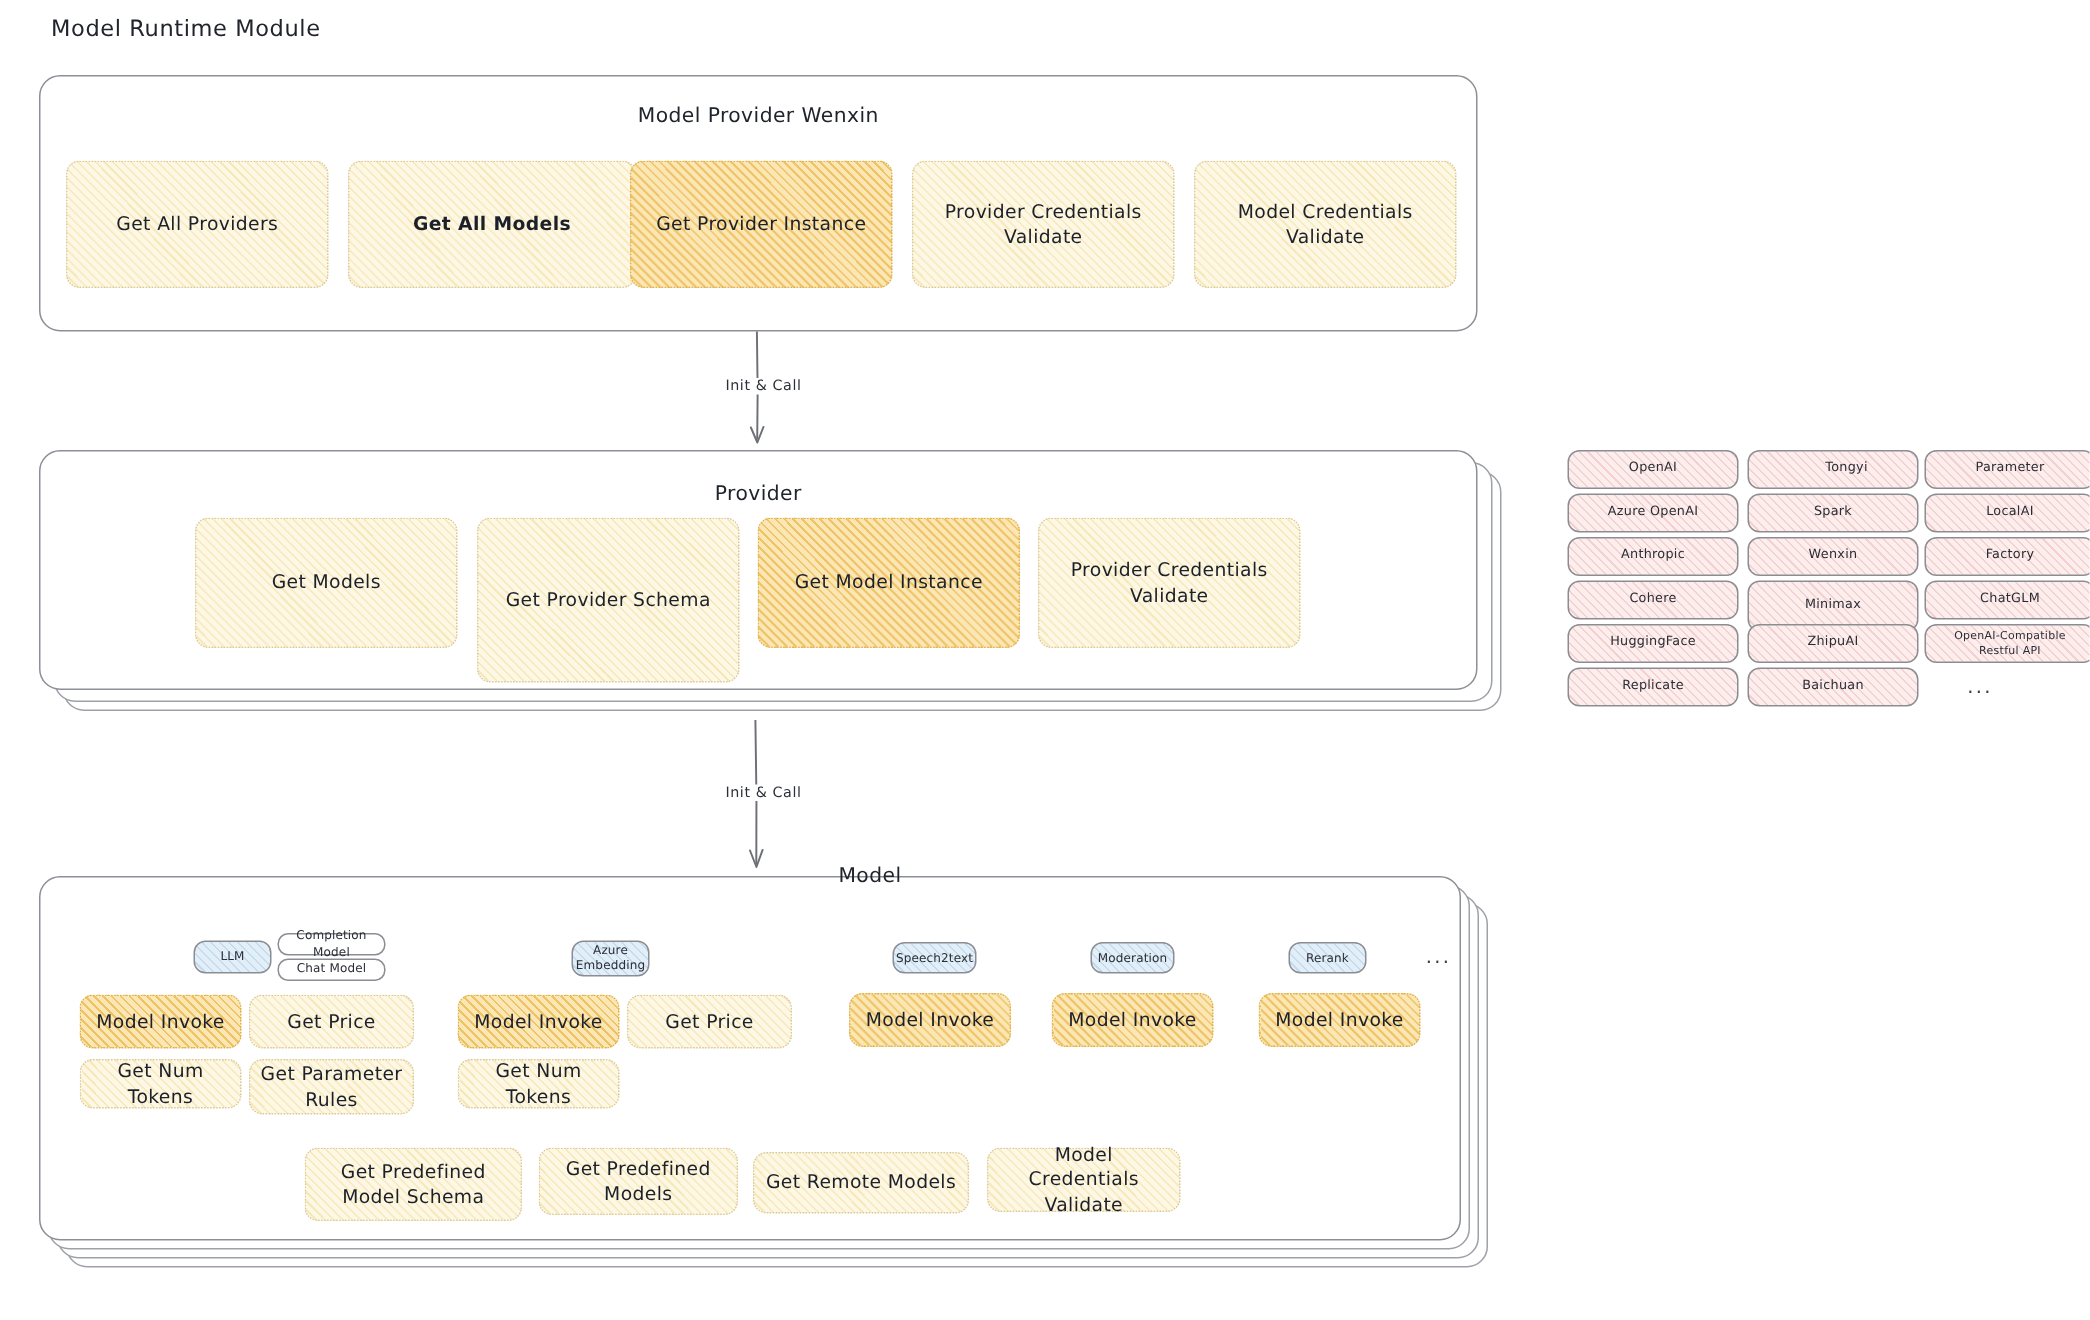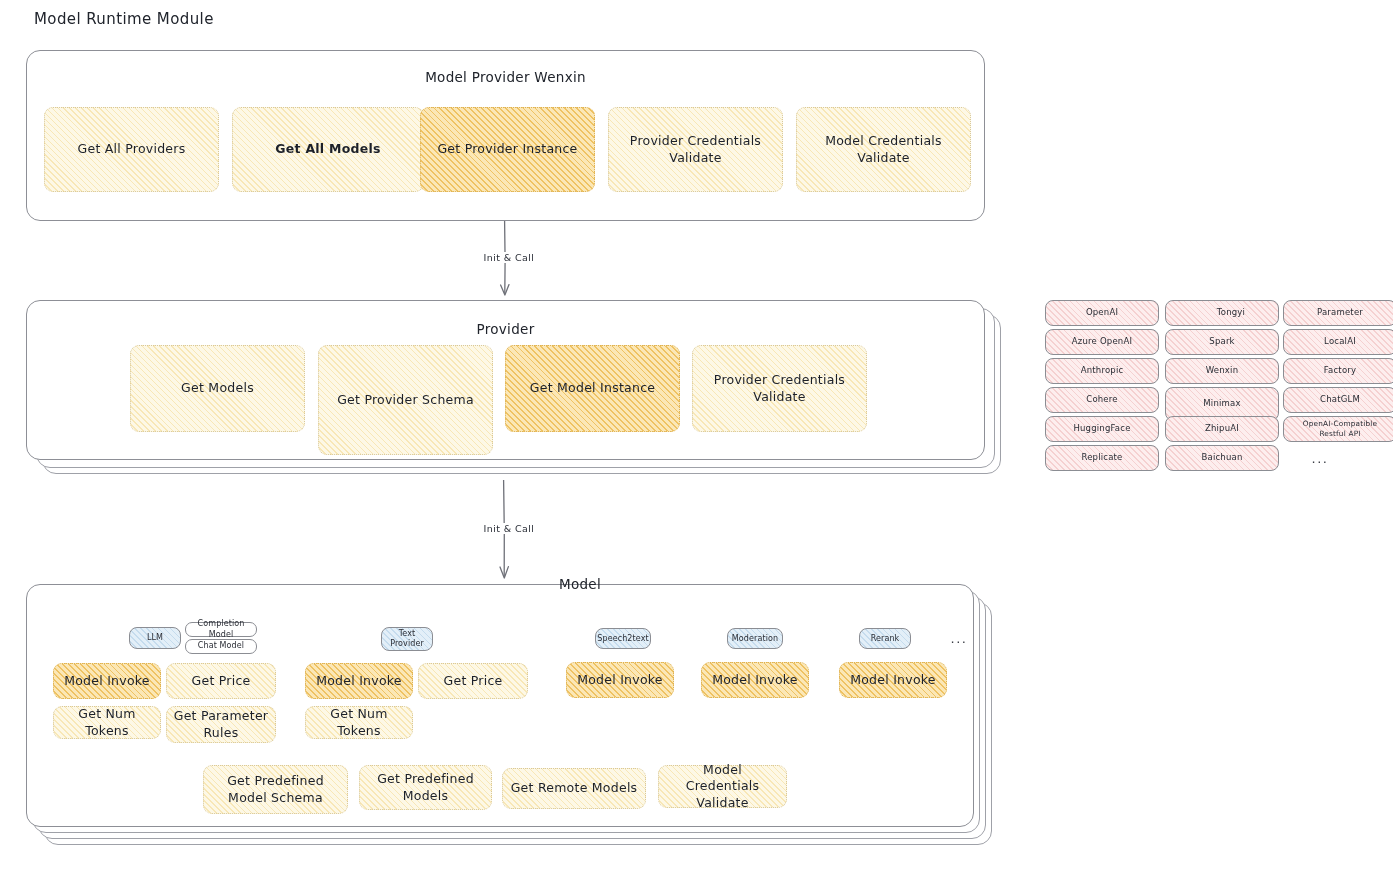--- a/index.html
+++ b/index.html
@@ -221,21 +221,21 @@
     <span>Get Price</span>
   </div>
 <div class="node n-cream" style="left:53px;top:706px;width:108px;height:33px;z-index:2;">
     <span>Get Num Tokens</span>
   </div>
 <div class="node n-cream" style="left:166px;top:706px;width:110px;height:37px;z-index:2;">
     <span>Get Parameter Rules</span>
   </div>
 
 <div class="node n-blue" style="left:381px;top:627px;width:52px;height:24px;z-index:2;">
-    <span>Text Provider</span>
+    <span>Azure Embedding</span>
   </div>
 <div class="node n-amber" style="left:305px;top:663px;width:108px;height:36px;z-index:2;">
     <span>Model Invoke</span>
   </div>
 <div class="node n-cream" style="left:418px;top:663px;width:110px;height:36px;z-index:2;">
     <span>Get Price</span>
   </div>
 <div class="node n-cream" style="left:305px;top:706px;width:108px;height:33px;z-index:2;">
     <span>Get Num Tokens</span>
   </div>

